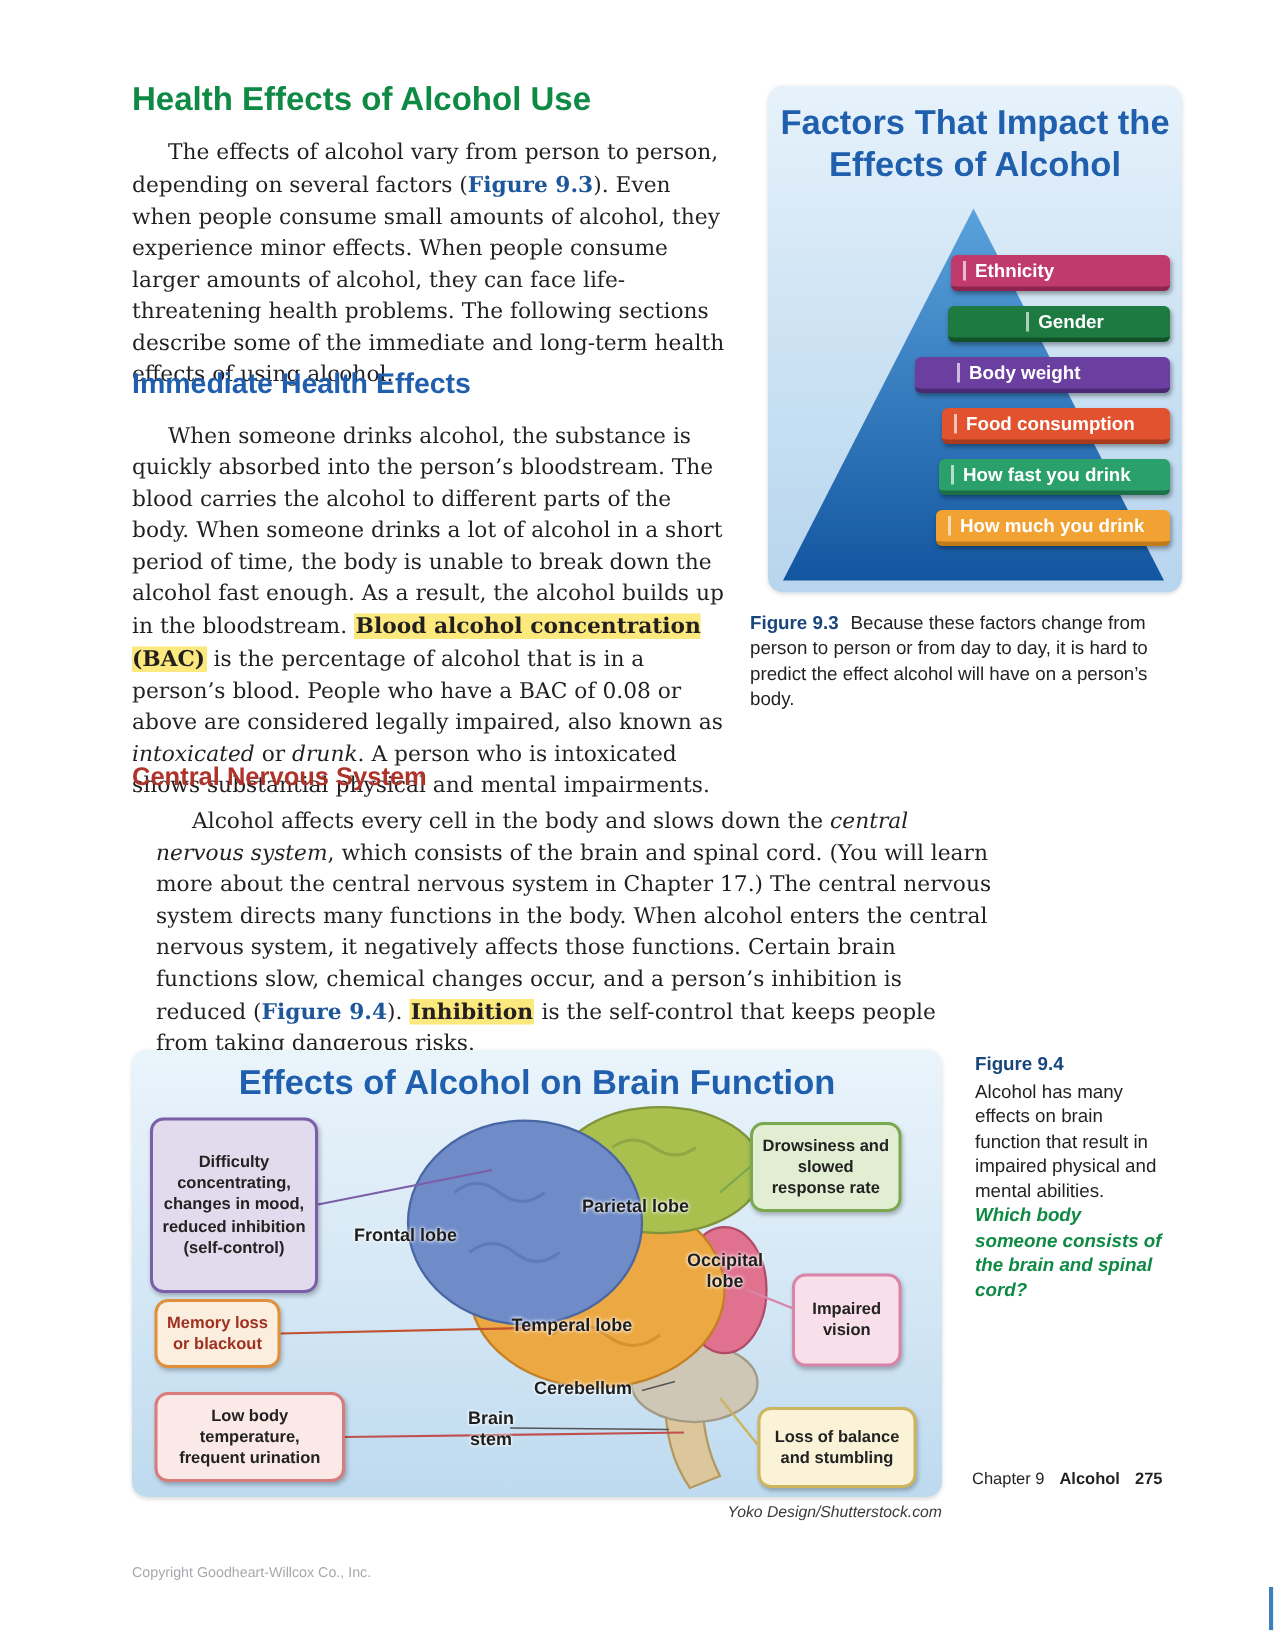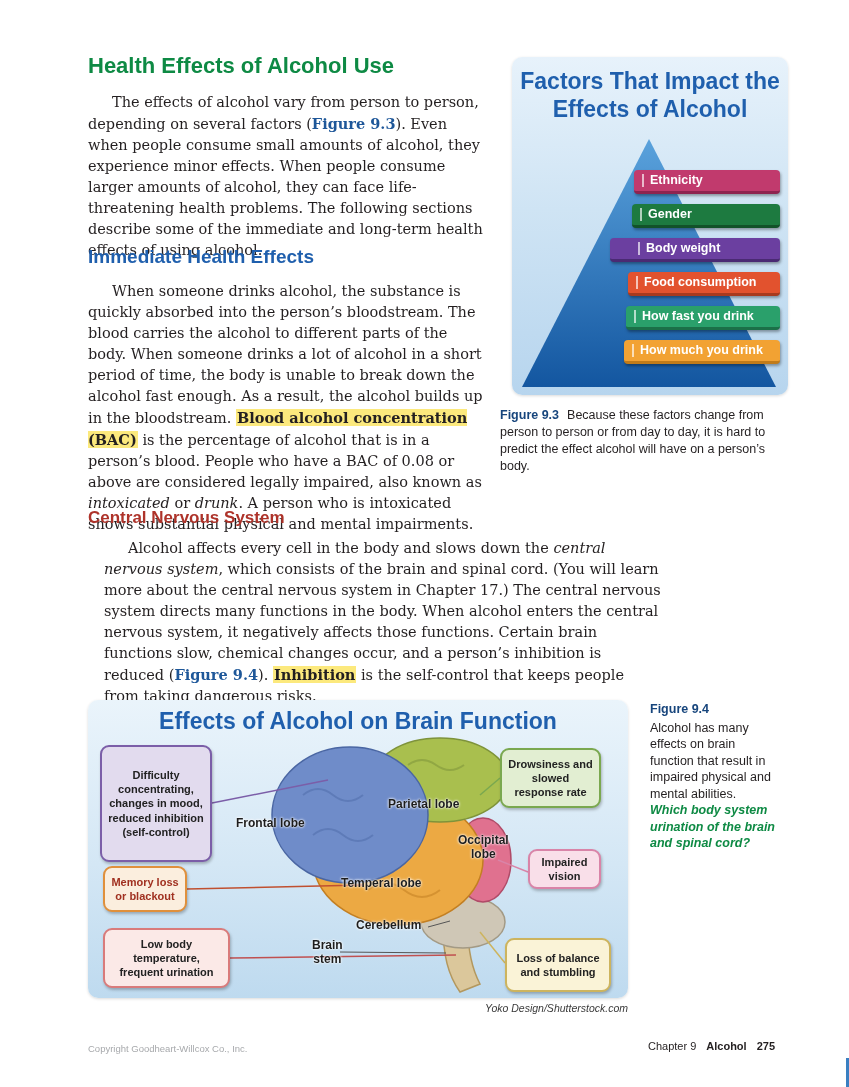--- a/index.html
+++ b/index.html
@@ -59,21 +59,21 @@
                font-family:"Liberation Sans",sans-serif;font-weight:700;font-size:23px;color:#1f5fad;}
   .brain-svg{position:absolute;left:0;top:0;}
   .callout{position:absolute;box-sizing:border-box;border:2px solid #888;border-radius:9px;
            display:flex;align-items:center;justify-content:center;text-align:center;
            font-family:"Liberation Sans",sans-serif;font-weight:700;font-size:11px;line-height:1.3;
            padding:3px 5px;box-shadow:1px 2px 3px rgba(0,0,0,.25);background:#fff;}
   .c0{left:12px;top:45px;width:112px;height:117px;}
   .c1{left:15px;top:166px;width:84px;height:46px;}
   .c2{left:15px;top:228px;width:127px;height:60px;}
   .c3{left:412px;top:48px;width:101px;height:60px;}
-  .c4{left:440px;top:149px;width:73px;height:40px;}
+  .c4{left:440px;top:149px;width:73px;height:62px;}
   .c5{left:417px;top:238px;width:106px;height:54px;}
   .brain-label{position:absolute;font-family:"Liberation Sans",sans-serif;font-weight:700;
                font-size:12px;color:#1d1d1d;white-space:pre-line;
                text-shadow:0 0 2px #fff,0 0 3px #fff;}
   .bl-0{left:148px;top:116px;}
   .bl-1{left:276px;top:97px;padding-left:24px;}
   .bl-2{left:253px;top:176px;}
   .bl-3{left:370px;top:133px;text-align:center;}
   .bl-4{left:268px;top:218px;}
   .bl-5{left:224px;top:238px;text-align:center;}
@@ -81,21 +81,21 @@
   .caption-94{position:absolute;left:650px;top:701px;width:127px;
               font-family:"Liberation Sans",sans-serif;font-size:12.5px;line-height:16.5px;color:#231f20;}
   .caption-94-label{font-weight:700;color:#17457c;margin:0 0 2px 0;}
 
   .credit{position:absolute;left:88px;top:1002px;width:540px;text-align:right;
           font-family:"Liberation Sans",sans-serif;font-style:italic;font-size:10.5px;color:#3a3a3a;}
 
   
   .footer-left{position:absolute;left:88px;top:1043px;
                font-family:"Liberation Sans",sans-serif;font-size:9.5px;color:#a7a9ac;}
-  .footer-right{position:absolute;right:74px;top:1040px;
+  .footer-right{position:absolute;right:74px;top:980px;
                 font-family:"Liberation Sans",sans-serif;font-size:11px;color:#231f20;}
   .footer-right .sep{display:inline-block;width:10px;}
   .fr-bold{font-weight:700;}
   .edge-mark{position:absolute;right:0;top:1058px;width:3px;height:29px;background:#3a7fc1;}
 </style>
 </head>
 <body>
 
 <div class="page">
 
@@ -113,21 +113,21 @@
         <linearGradient id="tg" x1="0" y1="0" x2="0" y2="1">
           <stop offset="0" stop-color="#5aa2dc"></stop>
             <stop offset="1" stop-color="#1356a0"></stop>
         </linearGradient>
       </defs>
       <polygon points="137,82 10,330 264,330" fill="url(#tg)"></polygon>
     </svg>
     <div class="bar bar-0" style="background: rgb(193, 58, 109); border-bottom-color: rgb(142, 36, 80);">
       <span class="bar-tick"></span><span class="bar-label">Ethnicity</span>
     </div>
-    <div class="bar bar-1" style="background: rgb(29, 122, 64); border-bottom-color: rgb(18, 82, 41);">
+    <div class="bar bar-1" style="background: rgb(29, 122, 64); border-bottom-color: rgb(18, 82, 41); text-align: center;">
       <span class="bar-tick"></span><span class="bar-label">Gender</span>
     </div>
     <div class="bar bar-2" style="background: rgb(107, 63, 160); border-bottom-color: rgb(74, 42, 115); padding-left: 20px;">
       <span class="bar-tick"></span><span class="bar-label">Body weight</span>
     </div>
     <div class="bar bar-3" style="background: rgb(226, 82, 46); border-bottom-color: rgb(168, 58, 30);">
       <span class="bar-tick"></span><span class="bar-label">Food consumption</span>
     </div>
     <div class="bar bar-4" style="background: rgb(42, 160, 107); border-bottom-color: rgb(27, 112, 72);">
       <span class="bar-tick"></span><span class="bar-label">How fast you drink</span>
@@ -182,21 +182,21 @@
     <div class="callout c0" style="border-color: rgb(123, 94, 168); background: rgb(226, 219, 238); color: rgb(34, 34, 34);">Difficulty concentrating, changes in mood, reduced inhibition (self-control)</div>
     <div class="callout c1" style="border-color: rgb(224, 144, 60); background: rgb(251, 238, 222); color: rgb(160, 48, 32);">Memory loss or blackout</div>
     <div class="callout c2" style="border-color: rgb(217, 123, 123); background: rgb(251, 233, 231); color: rgb(34, 34, 34);">Low body temperature, frequent urination</div>
     <div class="callout c3" style="border-color: rgb(122, 168, 79); background: rgb(226, 238, 210); color: rgb(34, 34, 34);">Drowsiness and slowed response rate</div>
     <div class="callout c4" style="border-color: rgb(217, 132, 168); background: rgb(249, 223, 233); color: rgb(34, 34, 34);">Impaired vision</div>
     <div class="callout c5" style="border-color: rgb(205, 180, 94); background: rgb(250, 243, 215); color: rgb(34, 34, 34);">Loss of balance and stumbling</div>
   </div>
 
   <div class="caption-94">
     <div class="caption-94-label">Figure 9.4</div>
-    <div><span>Alcohol has many effects on brain function that result in impaired physical and mental abilities. </span><span class="seg-greenq">Which body system urination of the brain and spinal cord?</span></div>
+    <div><span>Alcohol has many effects on brain function that result in impaired physical and mental abilities. </span><span class="seg-greenq">Which body someone consists of the brain and spinal cord?</span></div>
   </div>
 
   <div class="credit">Yoko Design/Shutterstock.com</div>
 
   <div class="footer-left">Copyright Goodheart-Willcox Co., Inc.</div>
   <div class="footer-right">
     <span>Chapter 9</span><span class="sep"></span><span class="fr-bold">Alcohol</span><span class="sep"></span><span class="fr-bold">275</span>
   </div>
   <div class="edge-mark"></div>
 

